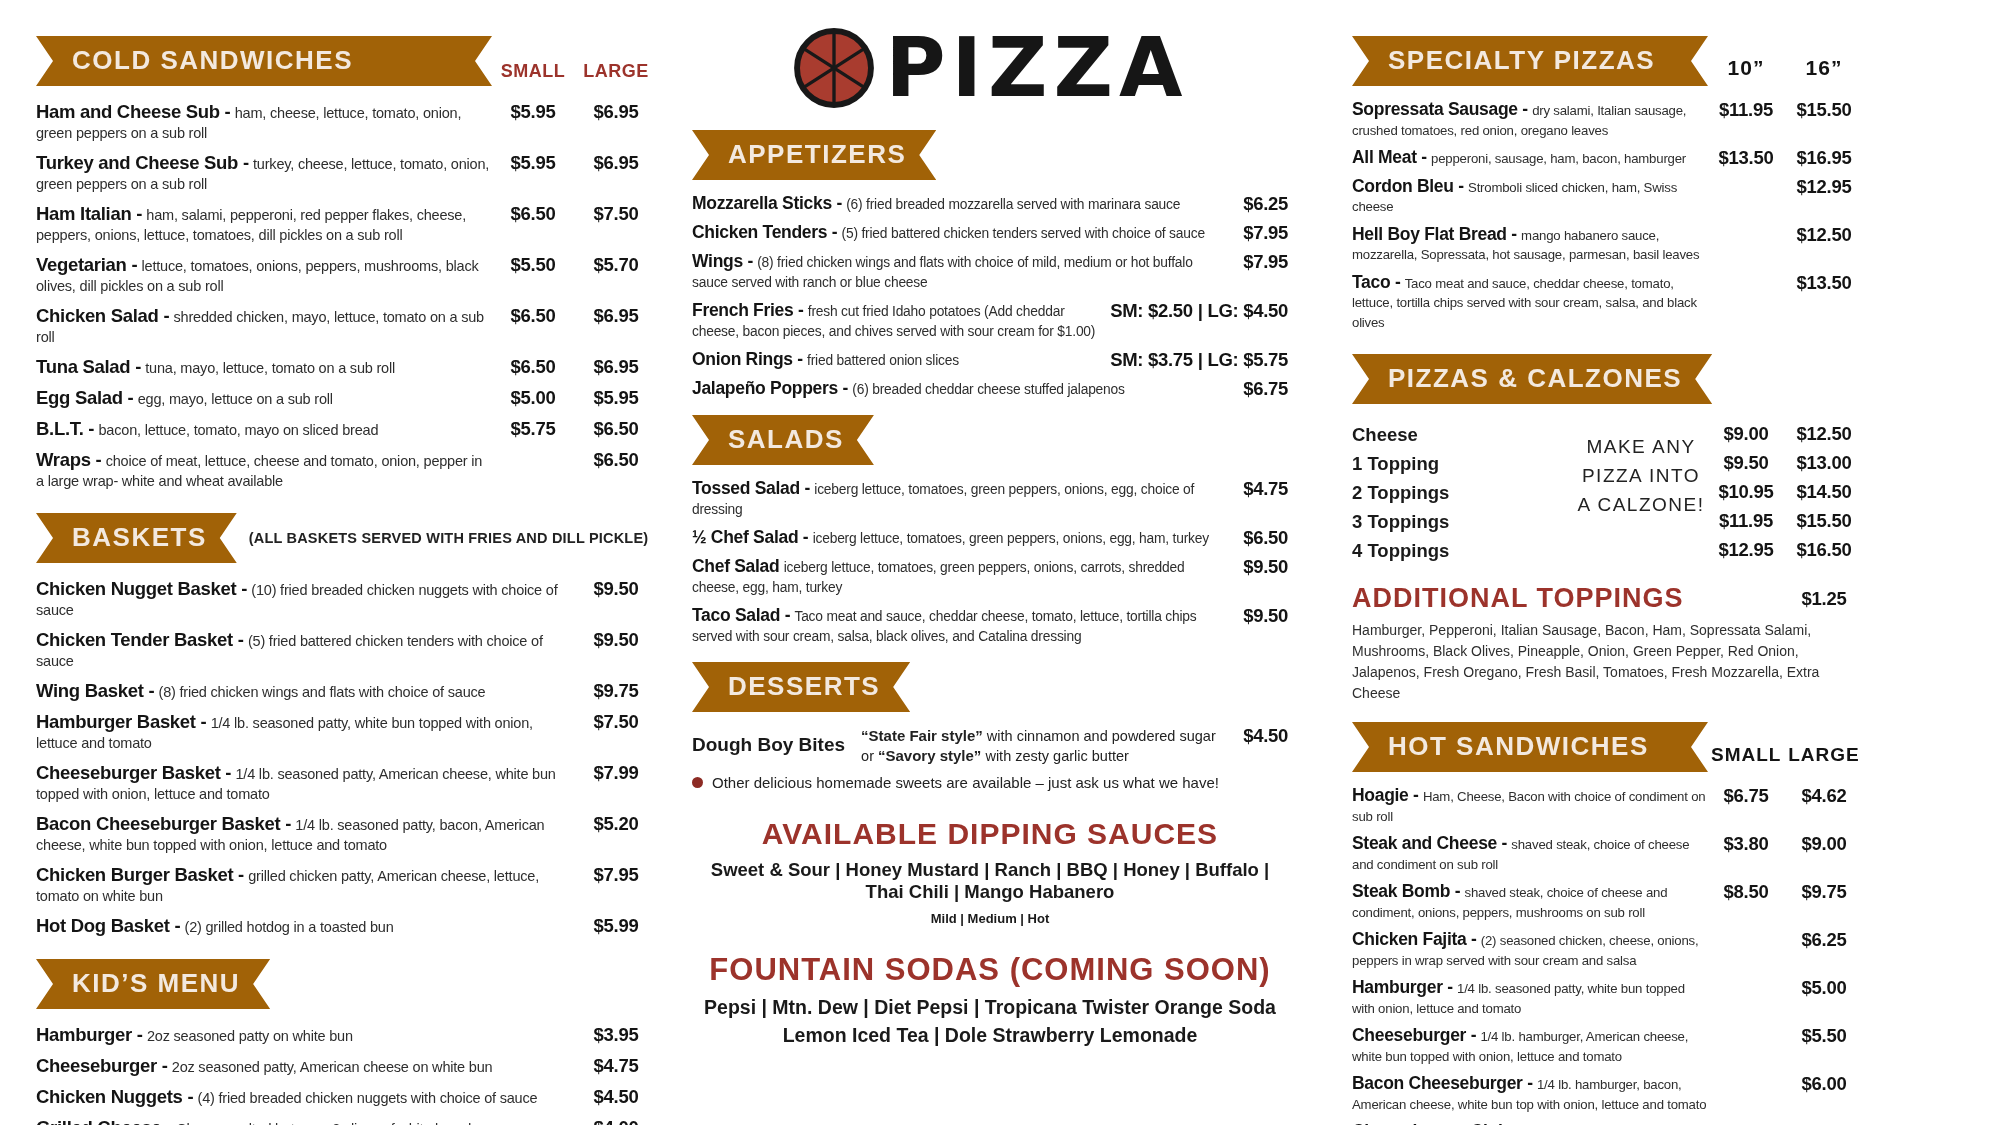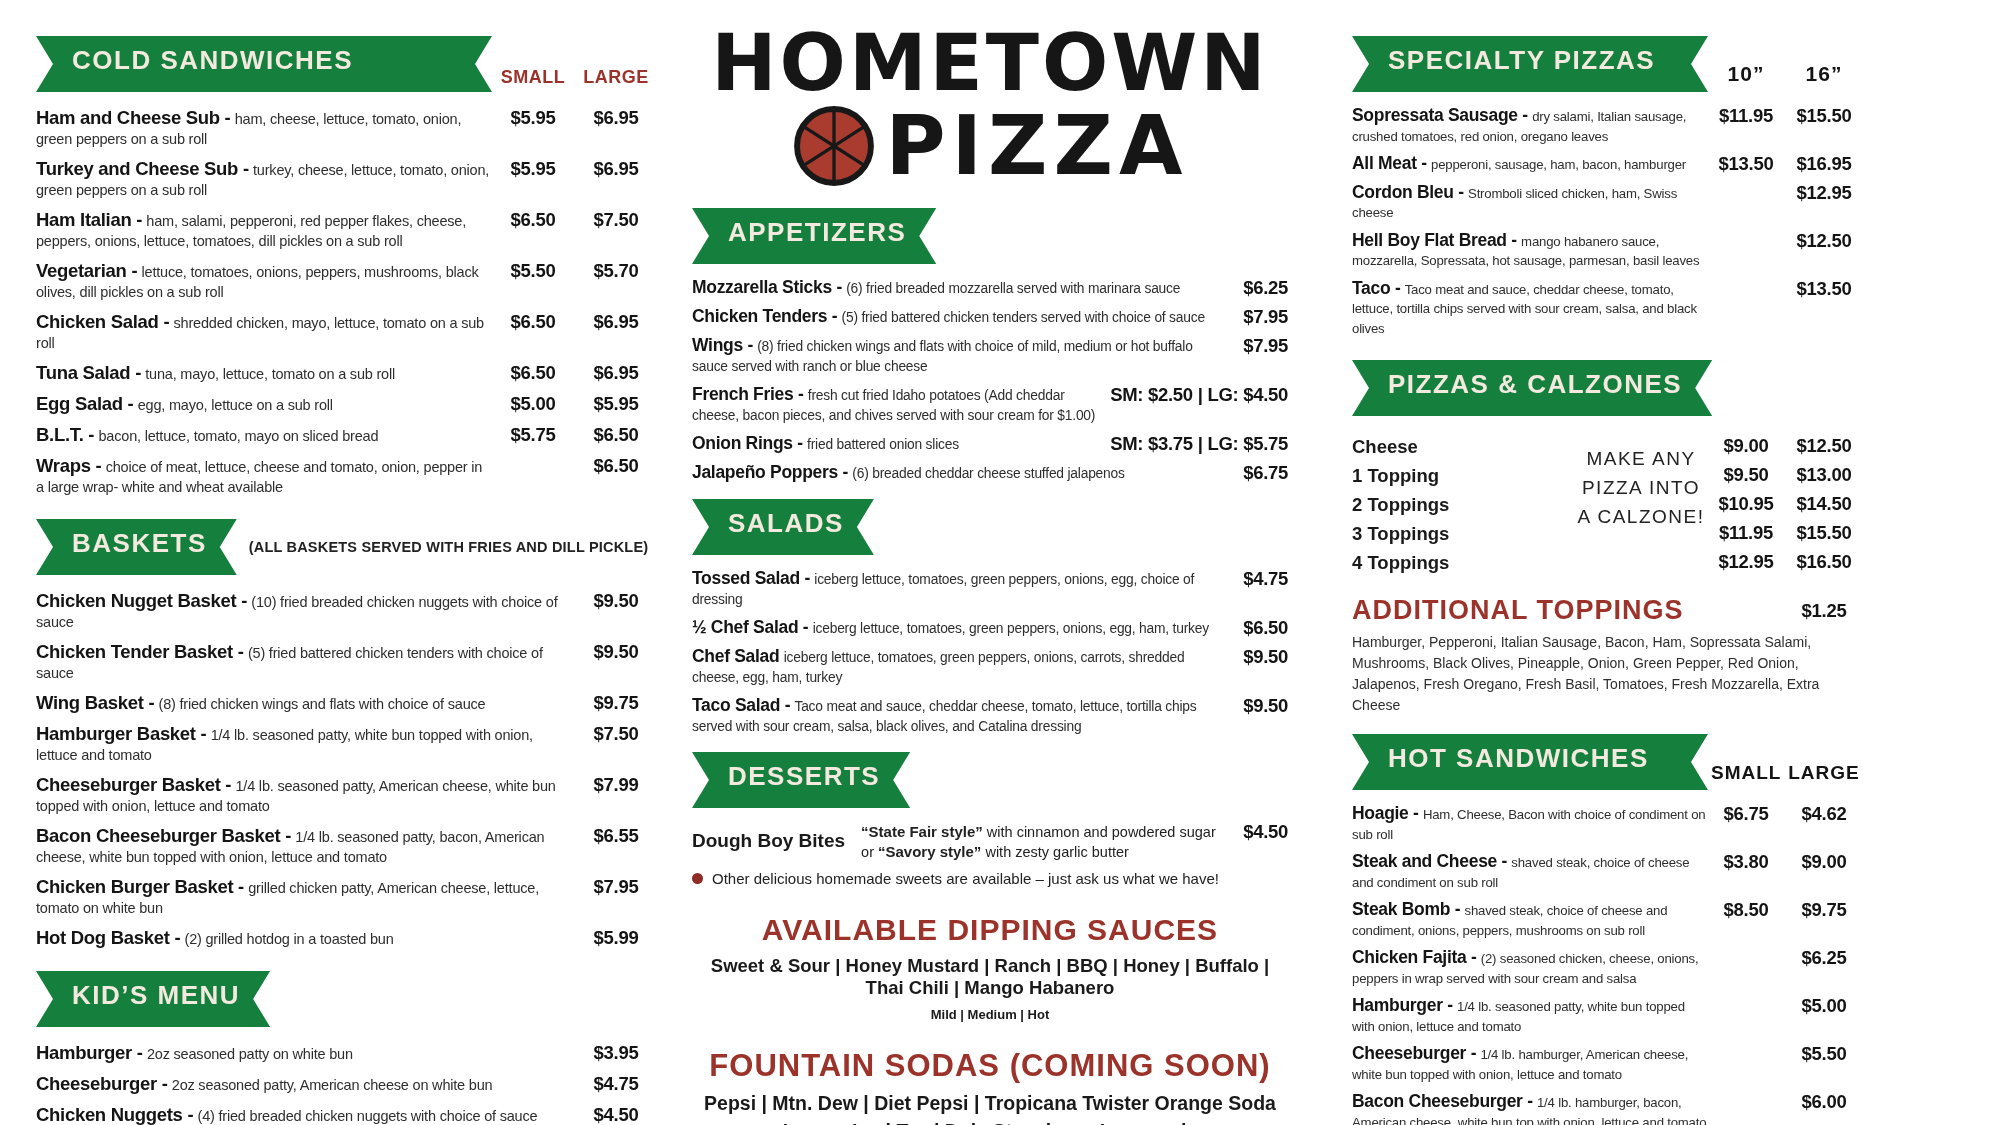--- a/index.html
+++ b/index.html
@@ -4,22 +4,22 @@
 <style>
   html,body{margin:0;padding:0;background:#e8e8e8;}
   .canvas{position:relative;width:2000px;height:1125px;background:#ffffff;overflow:hidden;
           font-family:"Liberation Sans", sans-serif;color:#1a1a1a;}
   .col{position:absolute;top:36px;}
   .col-left{left:36px;width:622px;}
   .col-center{left:692px;width:596px;top:24px;}
   .col-right{left:1352px;width:512px;height:1068px;display:flex;flex-direction:column;}
 
   
-  .ribbon{display:inline-block;background:#15803d;color:#f3e9df;font-weight:700;
-          font-size:26px;letter-spacing:1.5px;padding:9px 30px 16px 36px;white-space:nowrap;
+  .ribbon{display:inline-block;background:#a16207;color:#f3e9df;font-weight:700;
+          font-size:26px;letter-spacing:1.5px;padding:9px 30px 10px 36px;white-space:nowrap;
           clip-path:polygon(0 0,100% 0,calc(100% - 17px) 50%,100% 100%,0 100%,17px 50%);}
   .redhead{color:#9c332b;font-weight:700;}
 
   
   .itext{margin:0;line-height:20px;letter-spacing:-0.2px;}
   .iname{font-size:18.5px;font-weight:700;color:#141414;letter-spacing:-0.3px;}
   .idesc{font-size:14.5px;color:#2e2e2e;}
   .price{font-size:18.5px;font-weight:700;color:#141414;letter-spacing:-0.3px;line-height:20px;}
   .pcenter{text-align:center;}
 
@@ -178,21 +178,21 @@
           <span class="price pcenter">$7.50</span>
         </div>
 
         <div class="brow">
           <p class="itext"><b class="iname">Cheeseburger Basket -</b> <span class="idesc">1/4 lb. seasoned patty, American cheese, white bun topped with onion, lettuce and tomato</span></p>
           <span class="price pcenter">$7.99</span>
         </div>
 
         <div class="brow">
           <p class="itext"><b class="iname">Bacon Cheeseburger Basket -</b> <span class="idesc">1/4 lb. seasoned patty, bacon, American cheese, white bun topped with onion, lettuce and tomato</span></p>
-          <span class="price pcenter">$6.55</span>
+          <span class="price pcenter">$5.20</span>
         </div>
 
         <div class="brow">
           <p class="itext"><b class="iname">Chicken Burger Basket -</b> <span class="idesc">grilled chicken patty, American cheese, lettuce, tomato on white bun</span></p>
           <span class="price pcenter">$7.95</span>
         </div>
 
         <div class="brow">
           <p class="itext"><b class="iname">Hot Dog Basket -</b> <span class="idesc">(2) grilled hotdog in a toasted bun</span></p>
           <span class="price pcenter">$5.99</span>
@@ -224,21 +224,20 @@
           <p class="itext"><b class="iname">Grilled Cheese -</b> <span class="idesc">Cheese melted between 2 slices of white bread</span></p>
           <span class="price pcenter">$4.00</span>
         </div>
       </div>
 
   </section>
 
   <section class="col col-center">
 
     <div class="logo">
-      <div class="logo-l1">HOMETOWN</div>
       <div class="logo-l2">
         <svg viewBox="0 0 100 100" width="84" height="84">
           <circle cx="50" cy="50" r="44" fill="#a93c2f"></circle>
           <g stroke="#181818" stroke-width="4">
             <line x1="50" y1="8" x2="50" y2="92"></line>
             <line x1="14" y1="27" x2="86" y2="73"></line>
             <line x1="14" y1="73" x2="86" y2="27"></line>
           </g>
           <circle cx="50" cy="50" r="44" fill="none" stroke="#181818" stroke-width="7"></circle>
         </svg>

